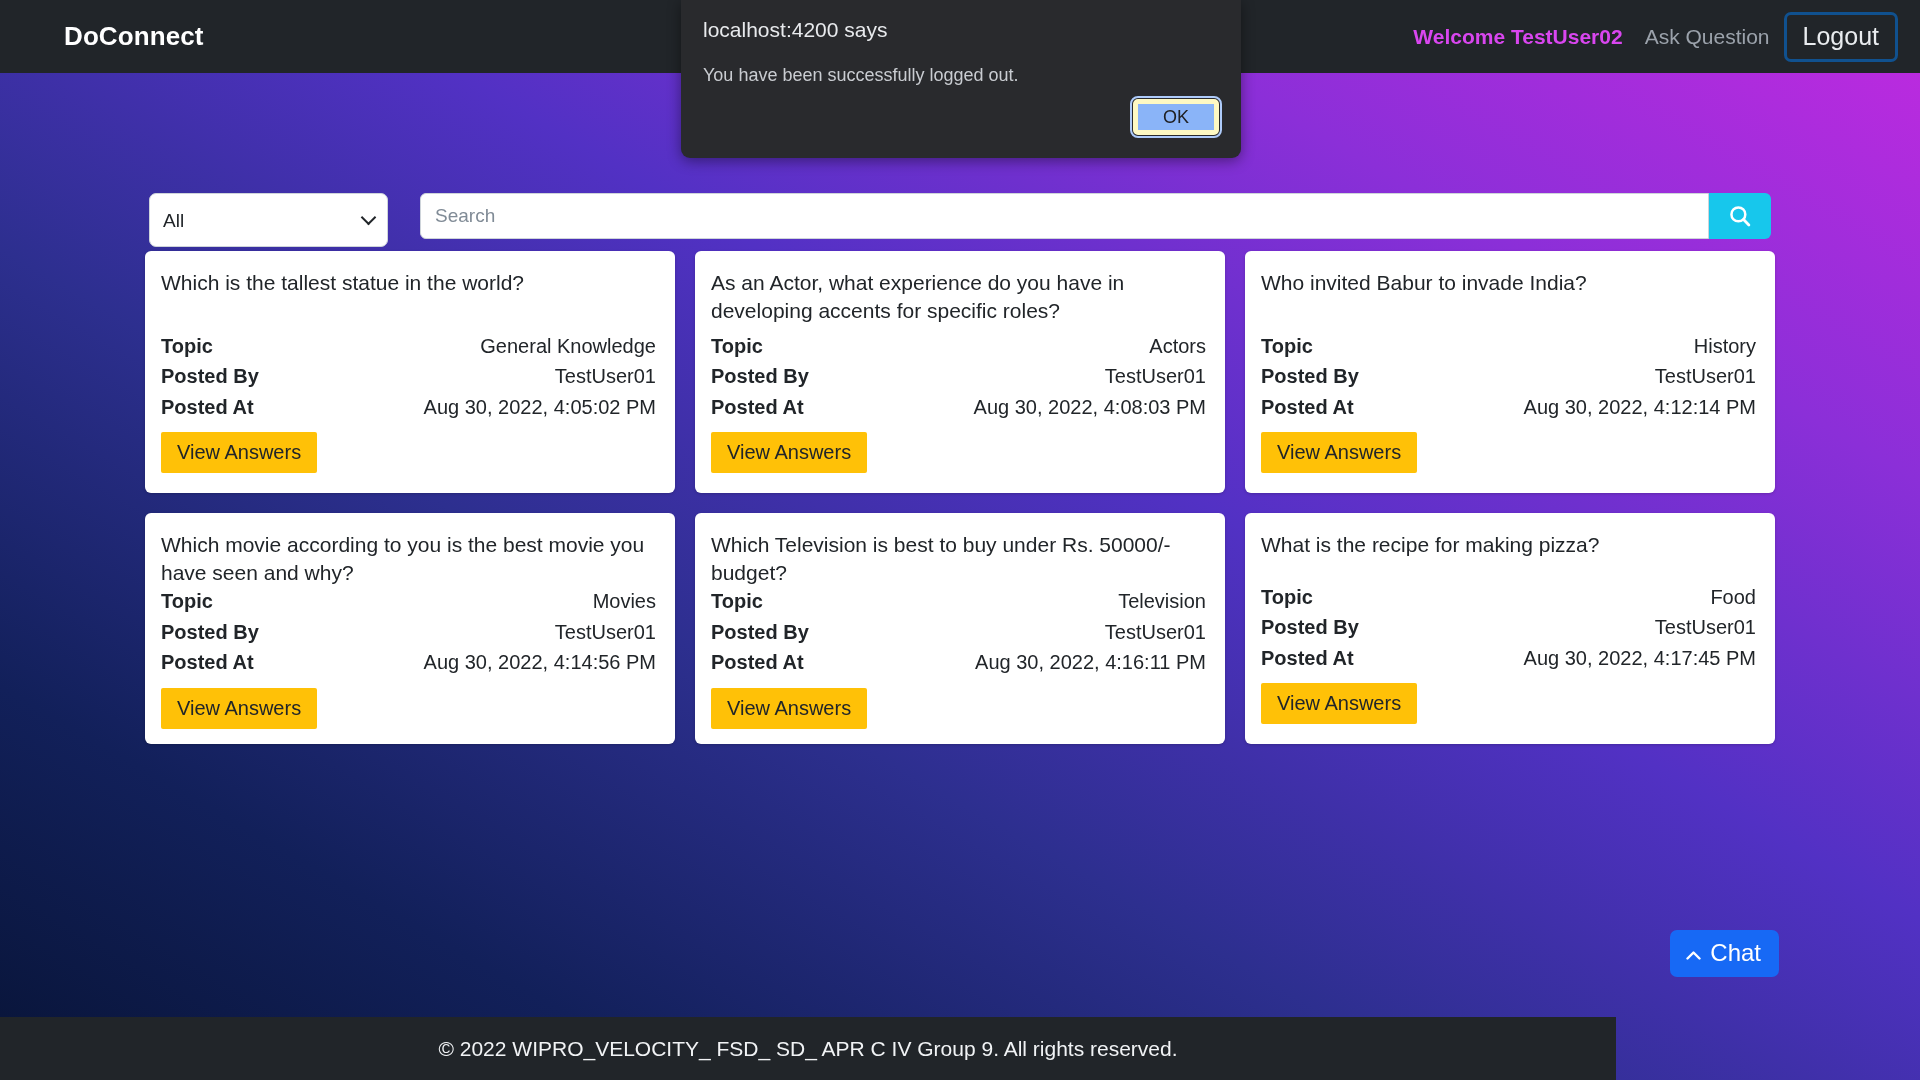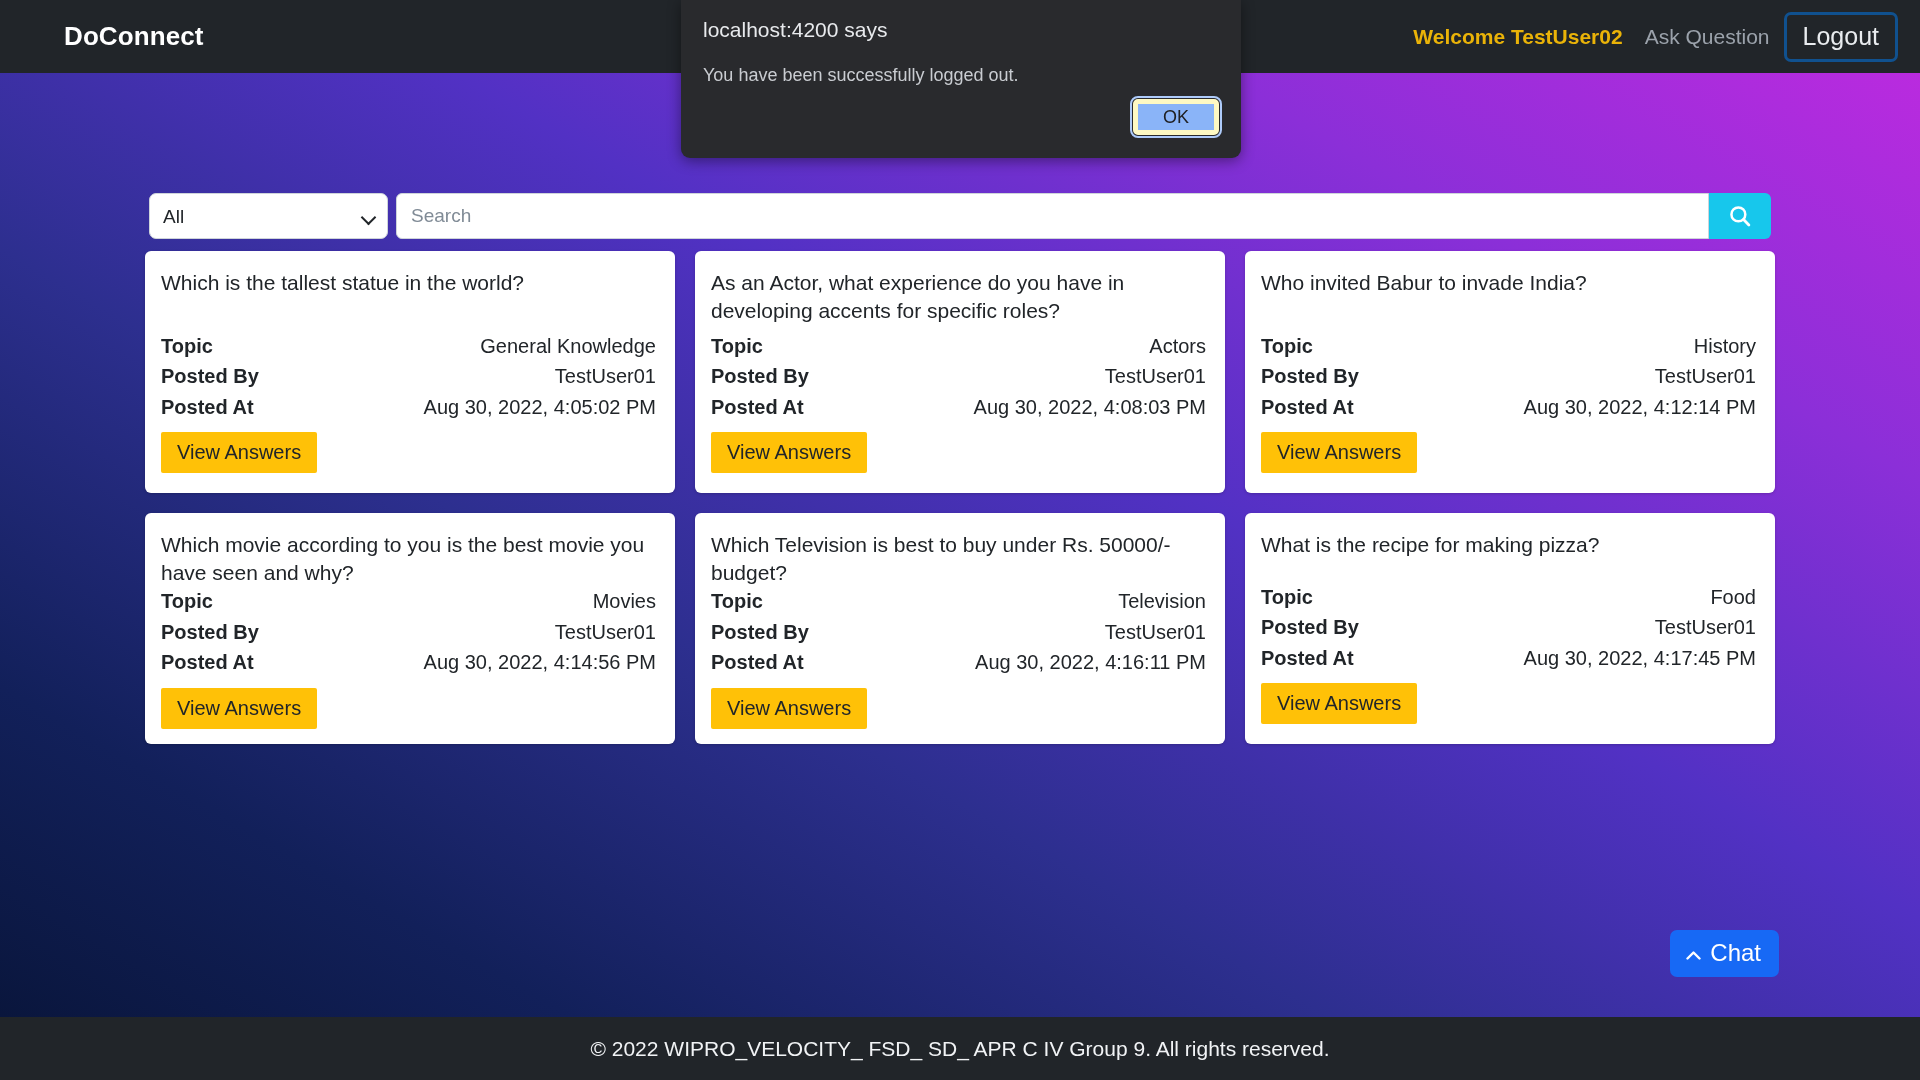--- a/index.html
+++ b/index.html
@@ -43,21 +43,21 @@
     white-space: nowrap;
   }
   #nav-right {
     margin-left: auto;
     margin-right: 22px;
     display: flex;
     align-items: center;
     gap: 0px;
   }
   #welcome-text {
-    color: #eab308;
+    color: #d946ef;
     font-size: 21px;
     font-weight: 700;
     white-space: nowrap;
     padding-right: 22px;
   }
   #ask-question-link {
     color: #9ba2ab;
     font-size: 21px;
     font-weight: 400;
     text-decoration: none;
@@ -84,21 +84,21 @@
     left: 149px;
     top: 193px;
     width: 1622px;
     height: 46px;
     display: flex;
     align-items: stretch;
     z-index: 2;
   }
   #topic-select {
     width: 239px;
-    height: 46px;
+    height: 54px;
     background: #ffffff;
     border: 1px solid #ced4da;
     border-radius: 7px;
     font-size: 19px;
     color: #212529;
     padding: 0 32px 0 13px;
     font-family: "Liberation Sans", sans-serif;
     appearance: none;
     -webkit-appearance: none;
     cursor: pointer;
@@ -113,21 +113,21 @@
     position: absolute;
     right: 14px;
     top: 19px;
     width: 11px; height: 11px;
     border-right: 2.4px solid #212529;
     border-bottom: 2.4px solid #212529;
     transform: rotate(45deg);
     pointer-events: none;
   }
   #search-input {
-    margin-left: 8px;
+    margin-left: 32px;
     flex: 1;
     height: 46px;
     background: #ffffff;
     border: 1px solid #ced4da;
     border-radius: 6px 0 0 6px;
     font-size: 19px;
     color: #212529;
     padding: 0 14px;
     font-family: "Liberation Sans", sans-serif;
     outline: none;
@@ -223,21 +223,21 @@
     display: block;
     width: 15px; height: 15px;
     position: relative;
     top: 2px;
   }
 
   
   #footer {
     position: absolute;
     left: 0; bottom: 0;
-    width: 1920px;
+    width: 1616px;
     height: 63px;
     background: #212529;
     display: flex;
     align-items: center;
     justify-content: center;
     z-index: 4;
   }
   #footer-text {
     color: #f1f3f5;
     font-size: 21px;

